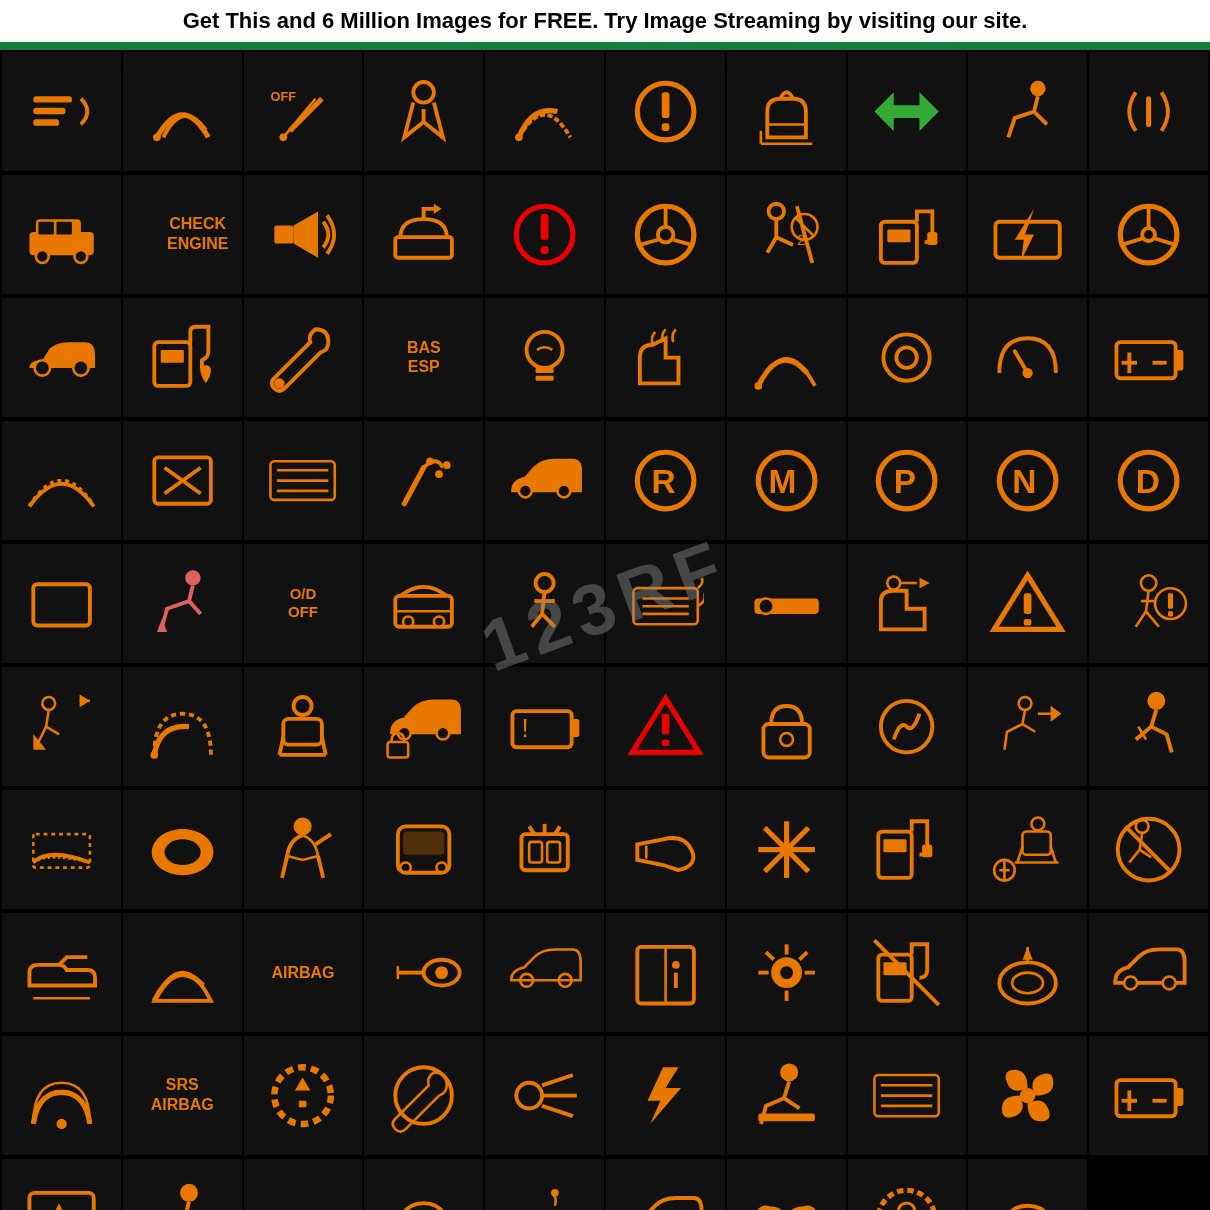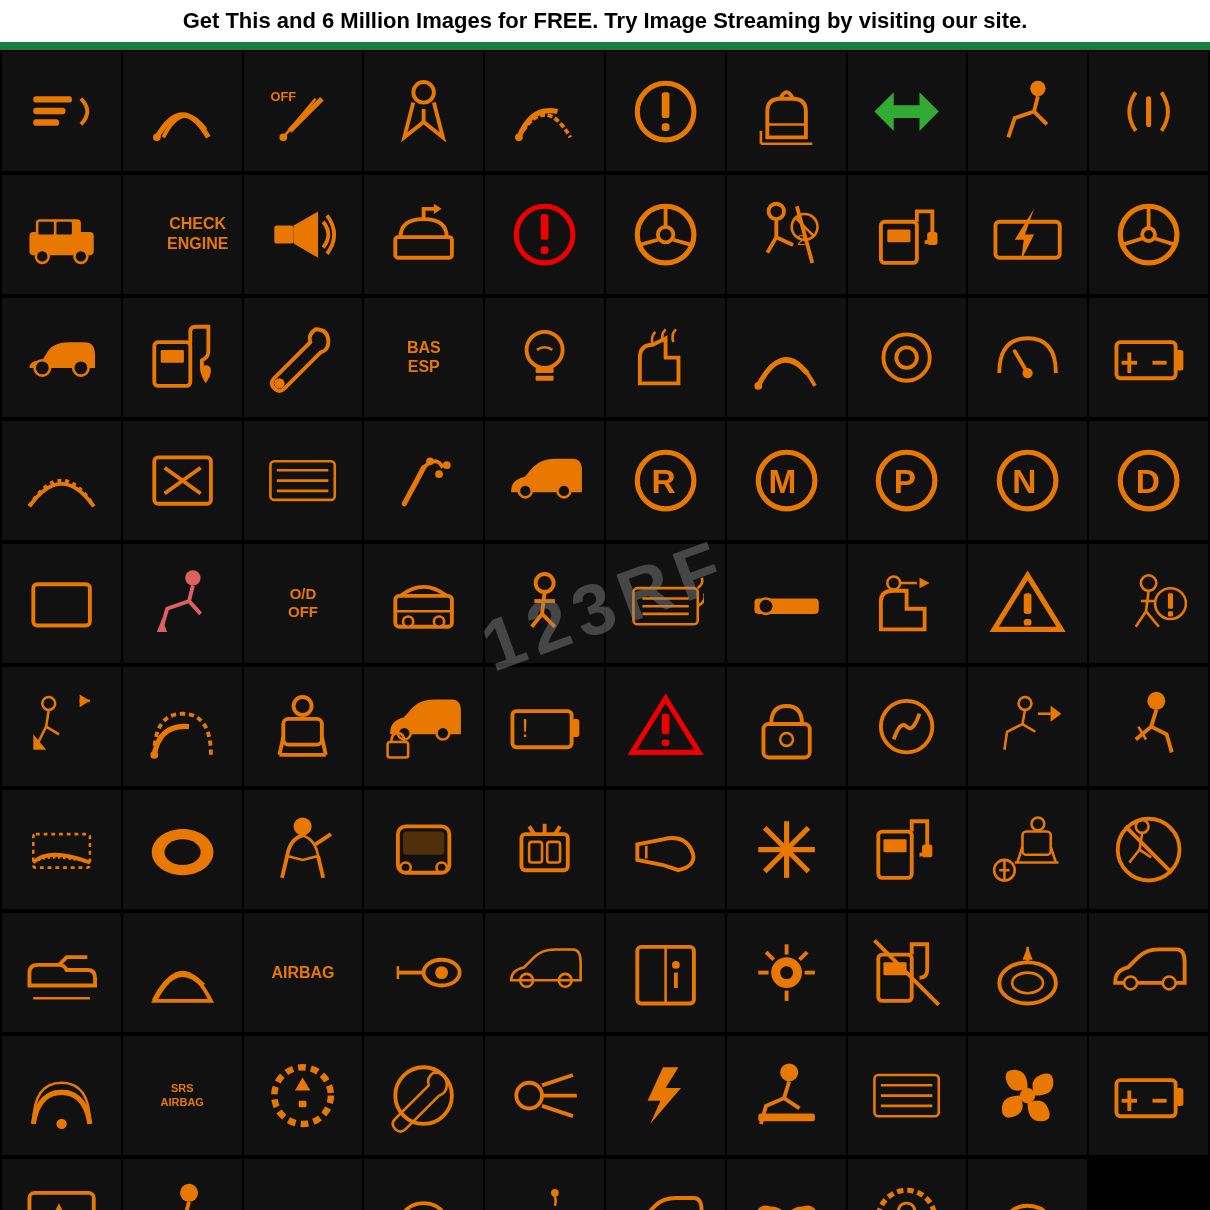--- a/index.html
+++ b/index.html
@@ -745,21 +745,21 @@
   <div class="cell">
     <svg viewBox="0 0 60 60" fill="none">
       <path d="M8 52 Q8 20 30 20 Q52 20 52 52" stroke="#e87800" stroke-width="2" fill="none"></path>
       <path d="M8 52 Q12 24 36 28" stroke="#e87800" stroke-width="4" fill="none"></path>
       <path d="M52 52 Q48 24 24 28" stroke="#e87800" stroke-width="4" fill="none"></path>
       <circle cx="30" cy="52" r="4" fill="#e87800"></circle>
     </svg>
   </div>
 
   <div class="cell">
-    <div class="icon-text" style="font-size:11px; line-height:1.3;">SRS<br>AIRBAG</div>
+    <div class="icon-text" style="font-size:16px; line-height:1.3;">SRS<br>AIRBAG</div>
   </div>
 
   <div class="cell">
     <svg viewBox="0 0 60 60" fill="none">
       <circle cx="30" cy="30" r="22" stroke="#e87800" stroke-width="5" stroke-dasharray="6,4"></circle>
       <polygon points="30,16 36,26 24,26" fill="#e87800"></polygon>
       <rect x="27" y="34" width="6" height="5" rx="1" fill="#e87800"></rect>
     </svg>
   </div>
 

